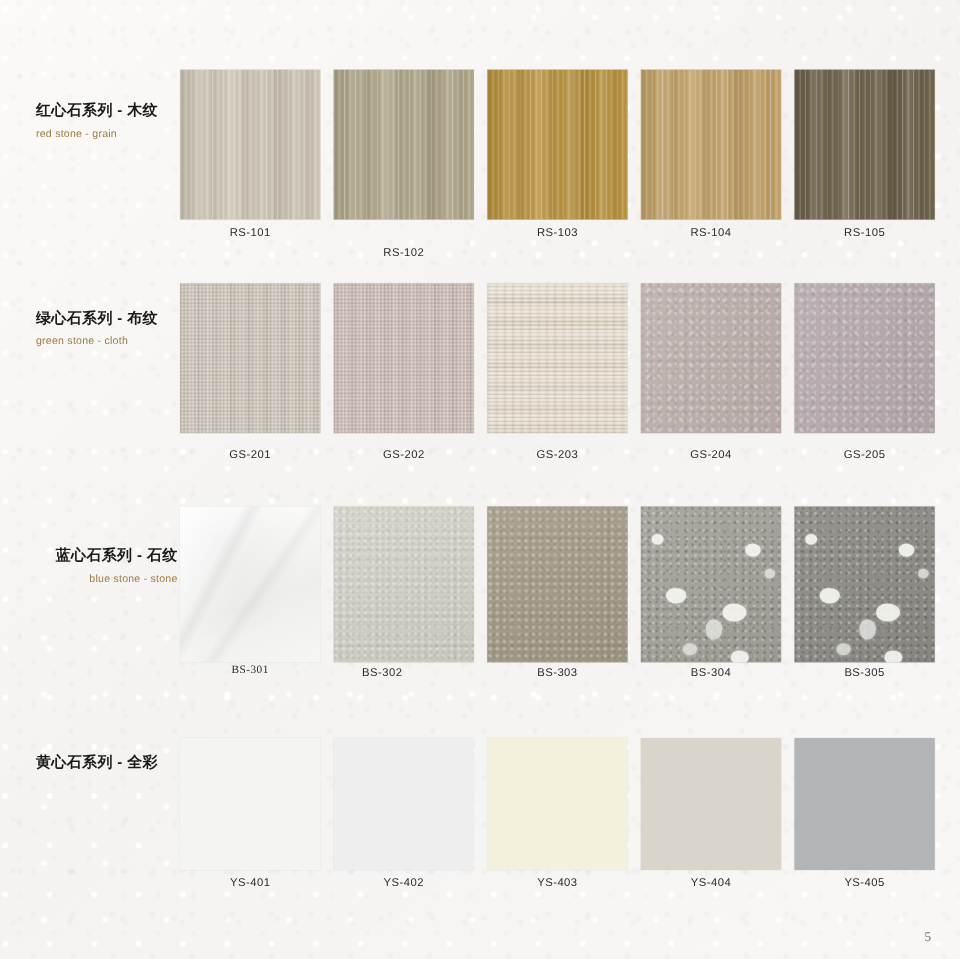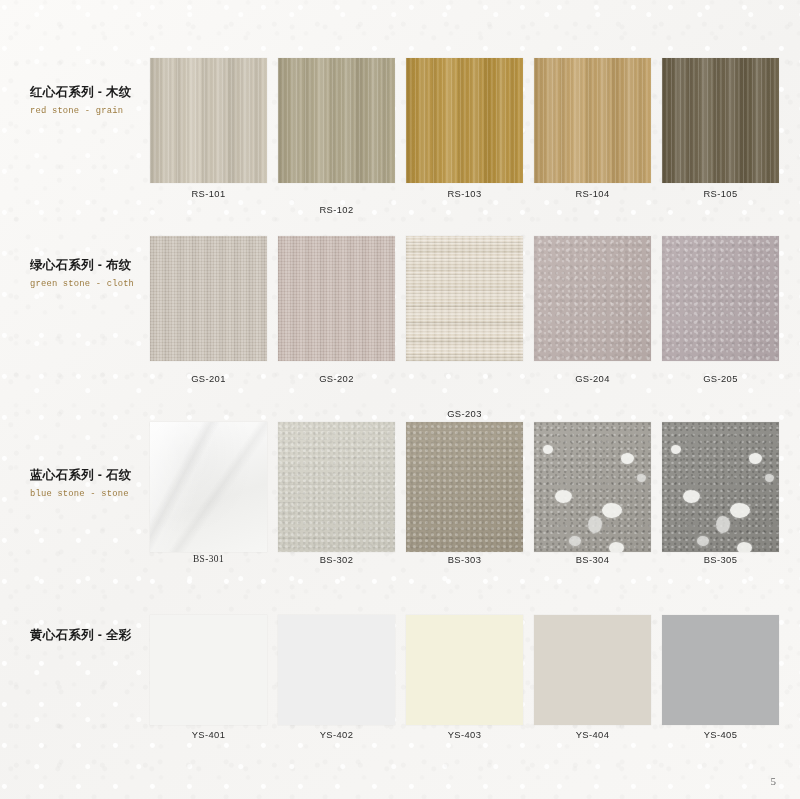--- a/index.html
+++ b/index.html
@@ -32,21 +32,21 @@
     position:absolute;left:30px;width:118px;
   }
   .label .cn{
     font-size:12.5px;font-weight:bold;color:#1b1b1b;
     letter-spacing:.3px;white-space:nowrap;line-height:1.25;
   }
   .label .en{
     font-size:8.8px;color:#9c7b3f;margin-top:4px;
     line-height:1.45;letter-spacing:.2px;
   }
-  .label .en div{white-space:nowrap;font-family:Liberation Mono, monospace;}
+  .label .en div{white-space:nowrap;}
 
   .swatch{
     position:absolute;width:117px;
     box-shadow:0 0 0 .5px rgba(0,0,0,.04);
     overflow:hidden;
   }
   .swatch .tex{position:absolute;inset:0;}
   .code{
     position:absolute;width:117px;text-align:center;
     font-size:9.4px;color:#2a2a2a;letter-spacing:.4px;
@@ -177,45 +177,45 @@
         <div class="tex t-linen"></div>
       </div>
       <div class="code" style="left: 150px; top: 373px;">GS-201</div>
       <div class="swatch" style="left: 278px; top: 236px; height: 125px; background: rgb(197, 181, 173);">
         <div class="tex t-linen"></div>
       </div>
       <div class="code" style="left: 278px; top: 373px;">GS-202</div>
       <div class="swatch" style="left: 406px; top: 236px; height: 125px; background: rgb(222, 212, 194);">
         <div class="tex t-grass"></div>
       </div>
-      <div class="code" style="left: 406px; top: 373px; margin-top: 35px;">GS-203</div>
+      <div class="code" style="left: 406px; top: 373px;">GS-203</div>
       <div class="swatch" style="left: 534px; top: 236px; height: 125px; background: rgb(189, 176, 173);">
         <div class="tex t-felt"></div>
       </div>
       <div class="code" style="left: 534px; top: 373px;">GS-204</div>
       <div class="swatch" style="left: 662px; top: 236px; height: 125px; background: rgb(182, 170, 173);">
         <div class="tex t-felt"></div>
       </div>
       <div class="code" style="left: 662px; top: 373px; text-align: center;">GS-205</div>
     </div>
     <div class="row">
-      <div class="label" style="top: 468px;">
+      <div class="label" style="top: 456px; text-align: right;">
         <div class="cn">蓝心石系列 - 石纹</div>
         <div class="en">
           <div>blue stone - stone</div>
         </div>
       </div>
       <div class="swatch" style="left: 150px; top: 422px; height: 130px; background: rgb(242, 241, 238);">
         <div class="tex t-marble"></div>
       </div>
       <div class="code" style="left: 150px; top: 554px; font-family: Liberation Serif, serif;">BS-301</div>
       <div class="swatch" style="left: 278px; top: 422px; height: 130px; background: rgb(213, 211, 200);">
         <div class="tex t-concrete"></div>
       </div>
-      <div class="code" style="left: 278px; top: 554px;">BS-302</div>
+      <div class="code" style="left: 260px; top: 554px;">BS-302</div>
       <div class="swatch" style="left: 406px; top: 422px; height: 130px; background: rgb(164, 155, 136);">
         <div class="tex t-concrete"></div>
       </div>
       <div class="code" style="left: 406px; top: 554px;">BS-303</div>
       <div class="swatch" style="left: 534px; top: 422px; height: 130px; background: rgb(166, 163, 156);">
         <div class="tex t-terrazzo"></div>
         <div class="chip" style="left: 18%; top: 52%; width: 17px; height: 13px;"></div>
         <div class="chip d" style="left: 46%; top: 72%; width: 14px; height: 17px;"></div>
         <div class="chip" style="left: 58%; top: 62%; width: 20px; height: 15px;"></div>
         <div class="chip" style="left: 74%; top: 24%; width: 13px; height: 11px;"></div>

